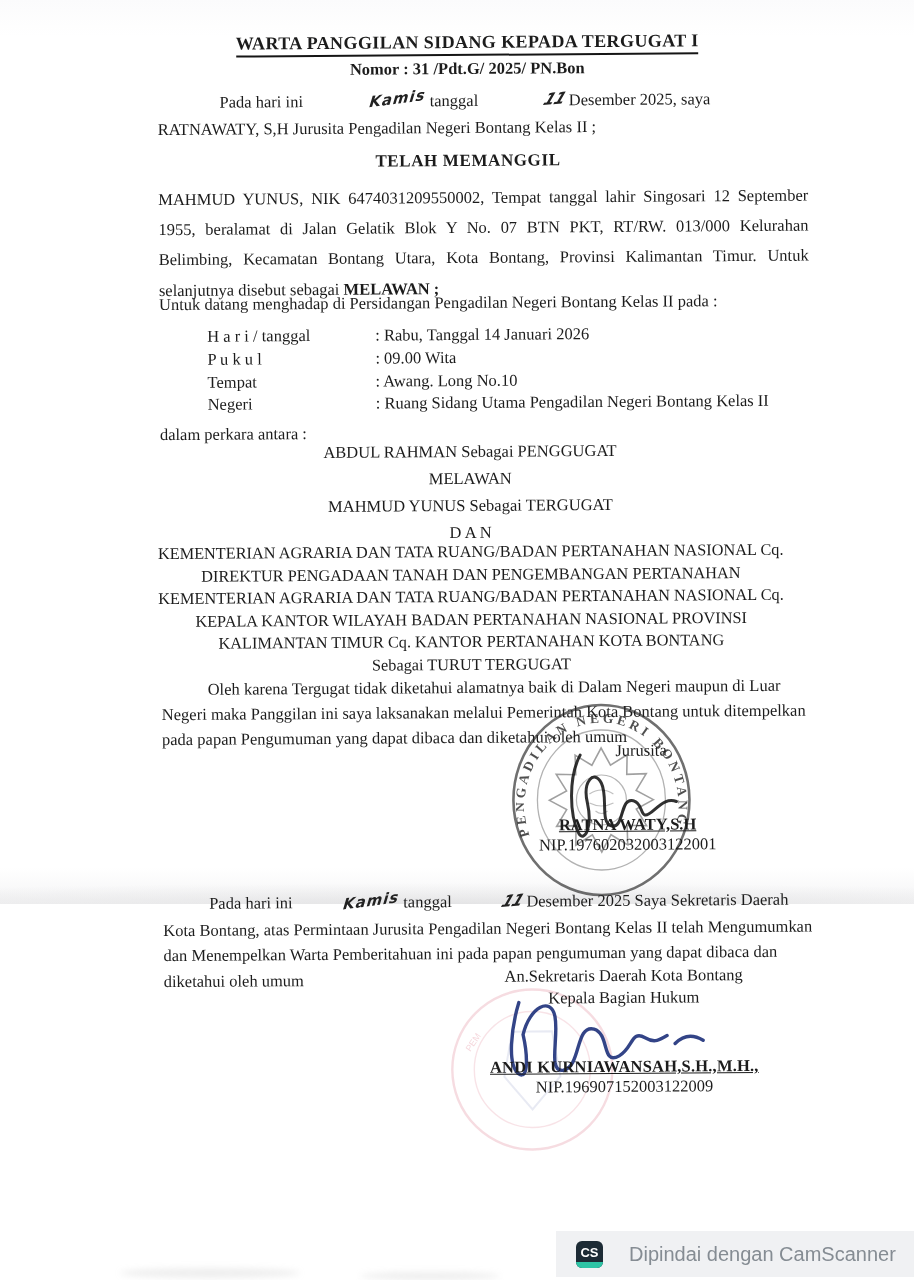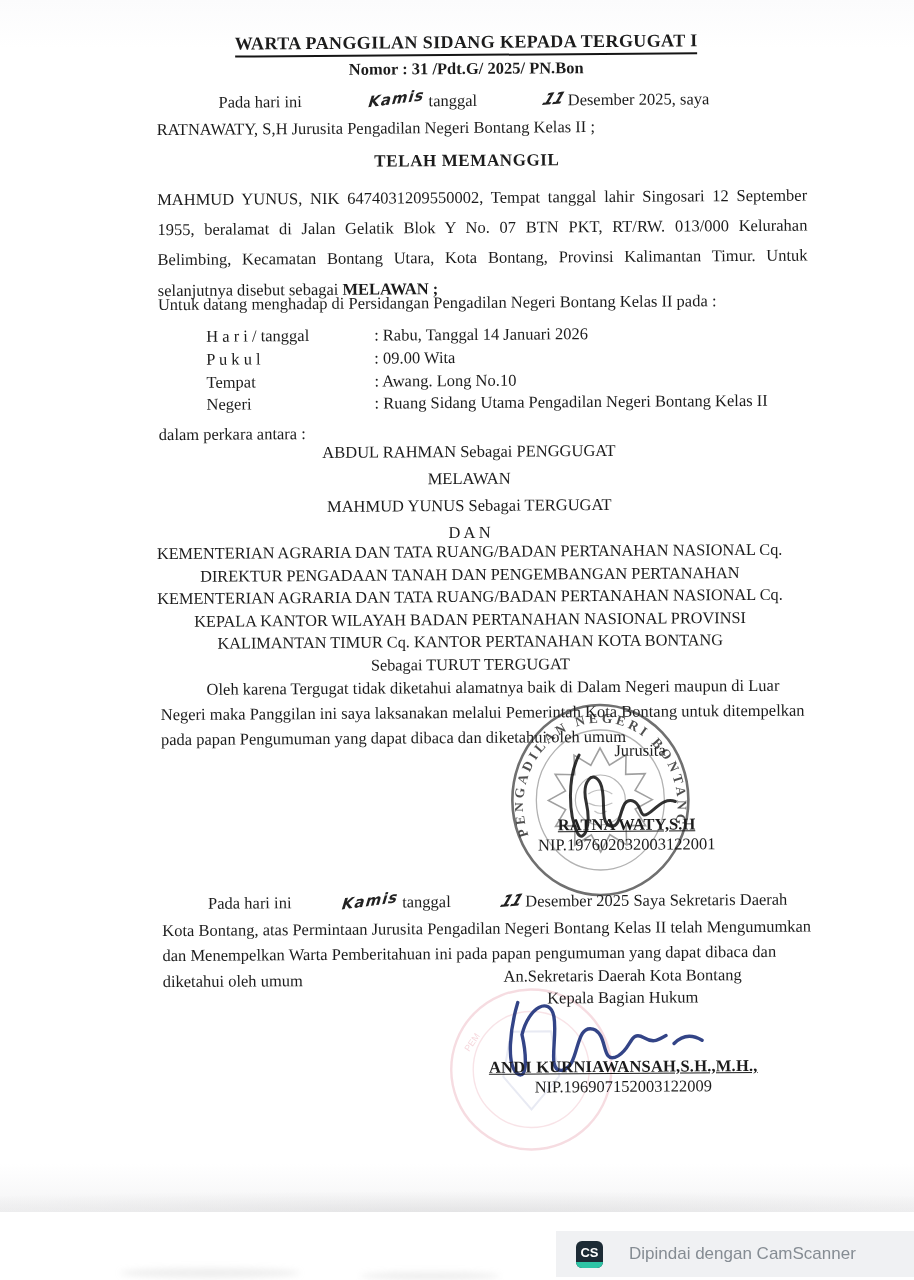--- a/index.html
+++ b/index.html
@@ -1,18 +1,18 @@
 <!DOCTYPE html>
 <html><head>
 <meta charset="utf-8">
 <style>
   * { margin:0; padding:0; box-sizing:border-box; }
   html,body { width:914px; height:1280px; overflow:hidden; background:#ffffff; }
   .page {
-    position:relative; width:914px; height:1212px;
+    position:relative; width:914px; height:904px;
     background:
       radial-gradient(ellipse 120% 30px at 50% 100%, rgba(180,180,182,0.25), rgba(255,255,255,0) 70%),
       linear-gradient(180deg, #fbfbfc 0%, #ffffff 4%, #ffffff 96%, #f4f4f5 100%);
     font-family:"Liberation Serif","DejaVu Serif",serif;
     color:#1c1c1c;
   }
   .doc { position:absolute; inset:0; transform:rotate(-0.4deg); }
   .abs { position:absolute; }
 
   .header { top:32px; left:140px; width:660px; text-align:center; }
@@ -65,21 +65,21 @@
     position:absolute; top:1231px; left:556px; right:0; height:46px;
     background:#f0f1f3; display:flex; align-items:center; gap:26px; padding-left:20px;
     font-family:"Liberation Sans","DejaVu Sans",sans-serif;
   }
   .cs-icon {
     width:27px; height:27px; border-radius:6px; background:#1d2b35; position:relative;
     display:flex; align-items:center; justify-content:center; overflow:hidden;
   }
   .cs-icon span { color:#ffffff; font-weight:bold; font-size:13px; margin-top:-4px; }
   .cs-icon::after { content:""; position:absolute; bottom:0; left:0; right:0; height:6px; background:#2ec4a5; }
-  .footer-text { color:#858c93; font-size:17px; }
+  .footer-text { color:#858c93; font-size:20px; }
 
   .smudge { position:absolute; background:rgba(160,160,162,0.18); filter:blur(3px); border-radius:50%; }
 </style>
 </head>
 <body>
 
 <div class="page">
   <div class="doc">
 
     <div class="abs header">

